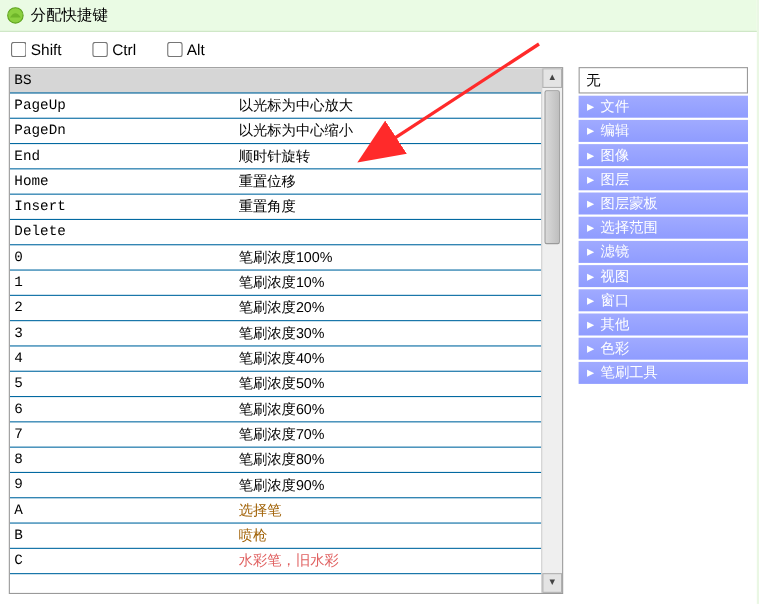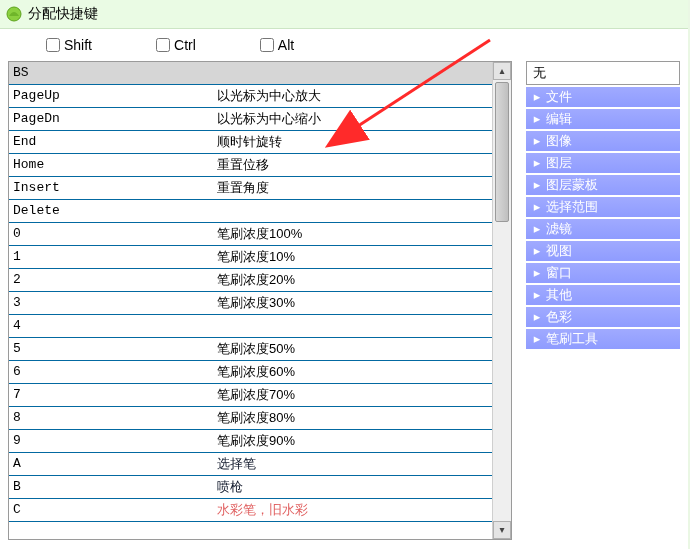--- a/index.html
+++ b/index.html
@@ -44,21 +44,20 @@
     align-items: center;
     padding: 0 10px;
     gap: 28px;
     border-bottom: 0px;
   }
   .mods label {
     display: inline-flex;
     align-items: center;
     gap: 4px;
     cursor: pointer;
-    margin-left: 36px;
   }
   .mods input[type="checkbox"] {
     width: 14px; height: 14px;
     margin: 0;
     accent-color: #555;
   }
 
   
   .main {
     display: flex;
@@ -92,21 +91,21 @@
     padding-left: 4px;
     font-family: Consolas, "Courier New", monospace;
   }
   .row .col-action {
     flex: 1;
     padding-left: 4px;
   }
   .row.selected {
     background: #d6d6d6;
   }
-  .row.dim .col-action { color: #0f172a; }
+  .row.dim .col-action { color: #a16207; }
   .row.warn .col-action { color: #e06060; }
 
   
   .scrollbar {
     position: absolute;
     right: 0; top: 0; bottom: 0;
     width: 18px;
     background: #efefef;
     border-left: 1px solid #cfcfcf;
   }
@@ -254,20 +253,21 @@
           <div class="row">
             <div class="col-key">2</div>
             <div class="col-action">笔刷浓度20%</div>
           </div>
           <div class="row">
             <div class="col-key">3</div>
             <div class="col-action">笔刷浓度30%</div>
           </div>
           <div class="row">
             <div class="col-key">4</div>
+            <div class="col-action">笔刷浓度40%</div>
           </div>
           <div class="row">
             <div class="col-key">5</div>
             <div class="col-action">笔刷浓度50%</div>
           </div>
           <div class="row">
             <div class="col-key">6</div>
             <div class="col-action">笔刷浓度60%</div>
           </div>
           <div class="row">

